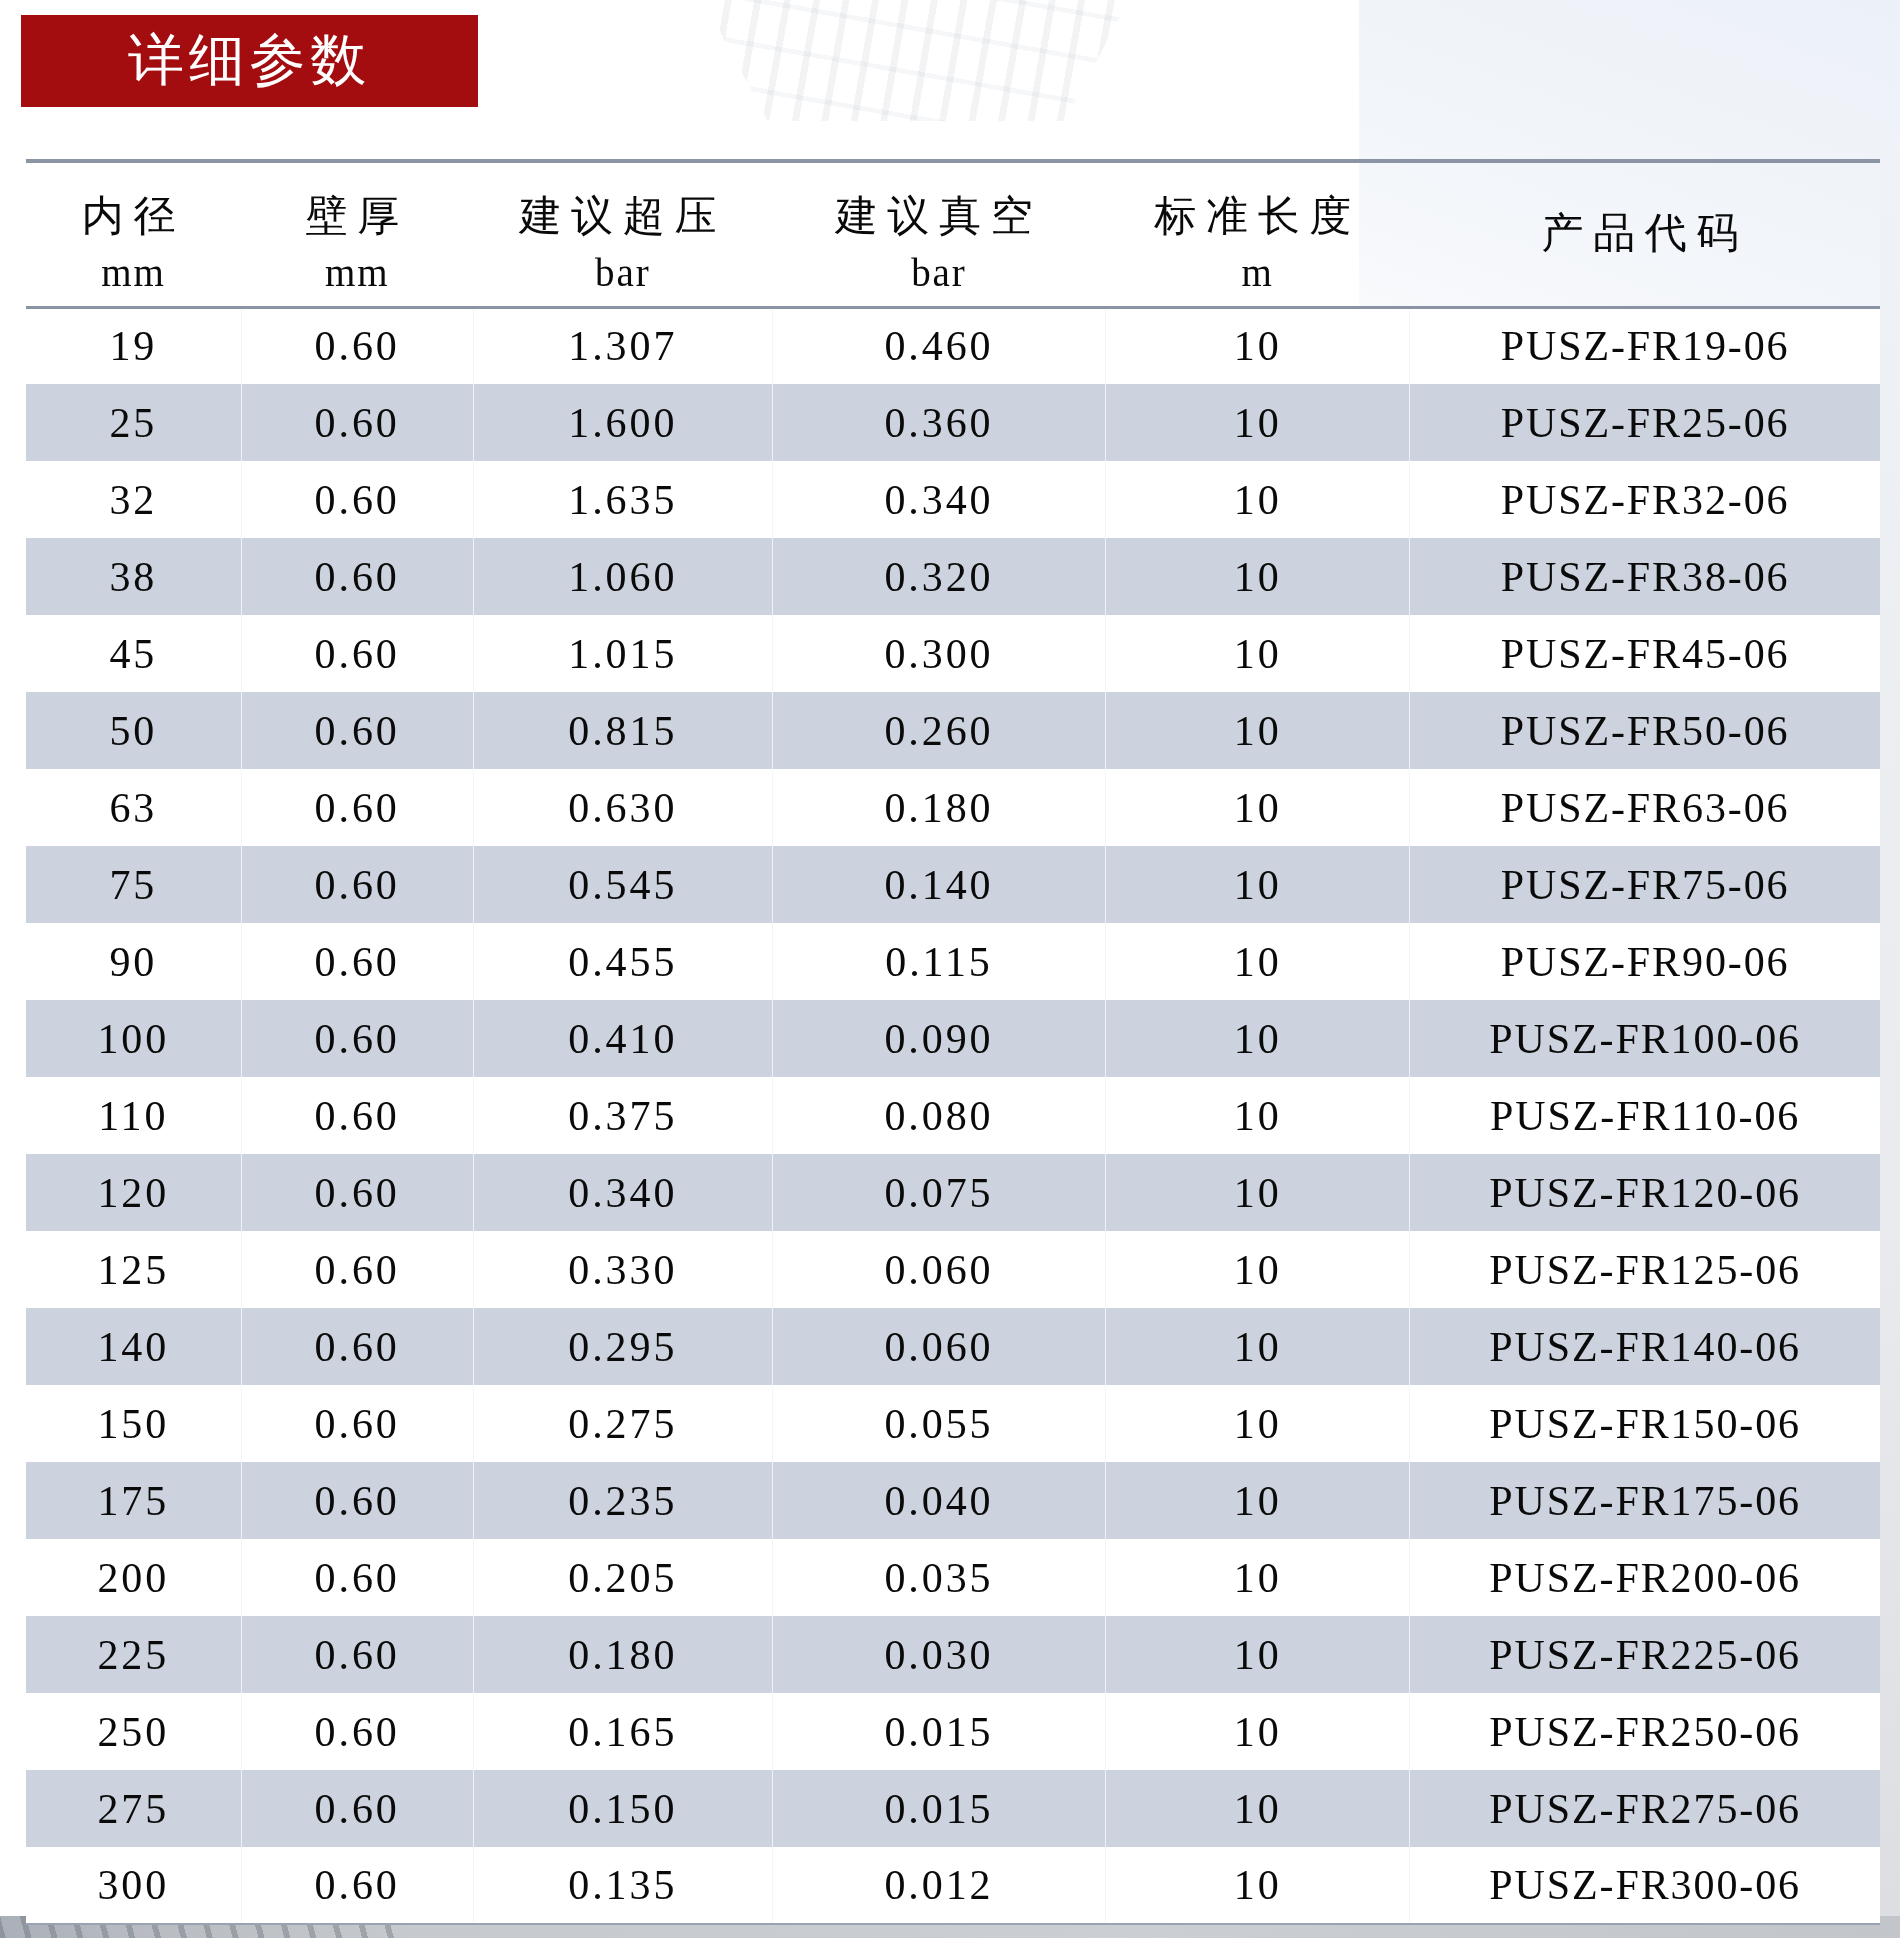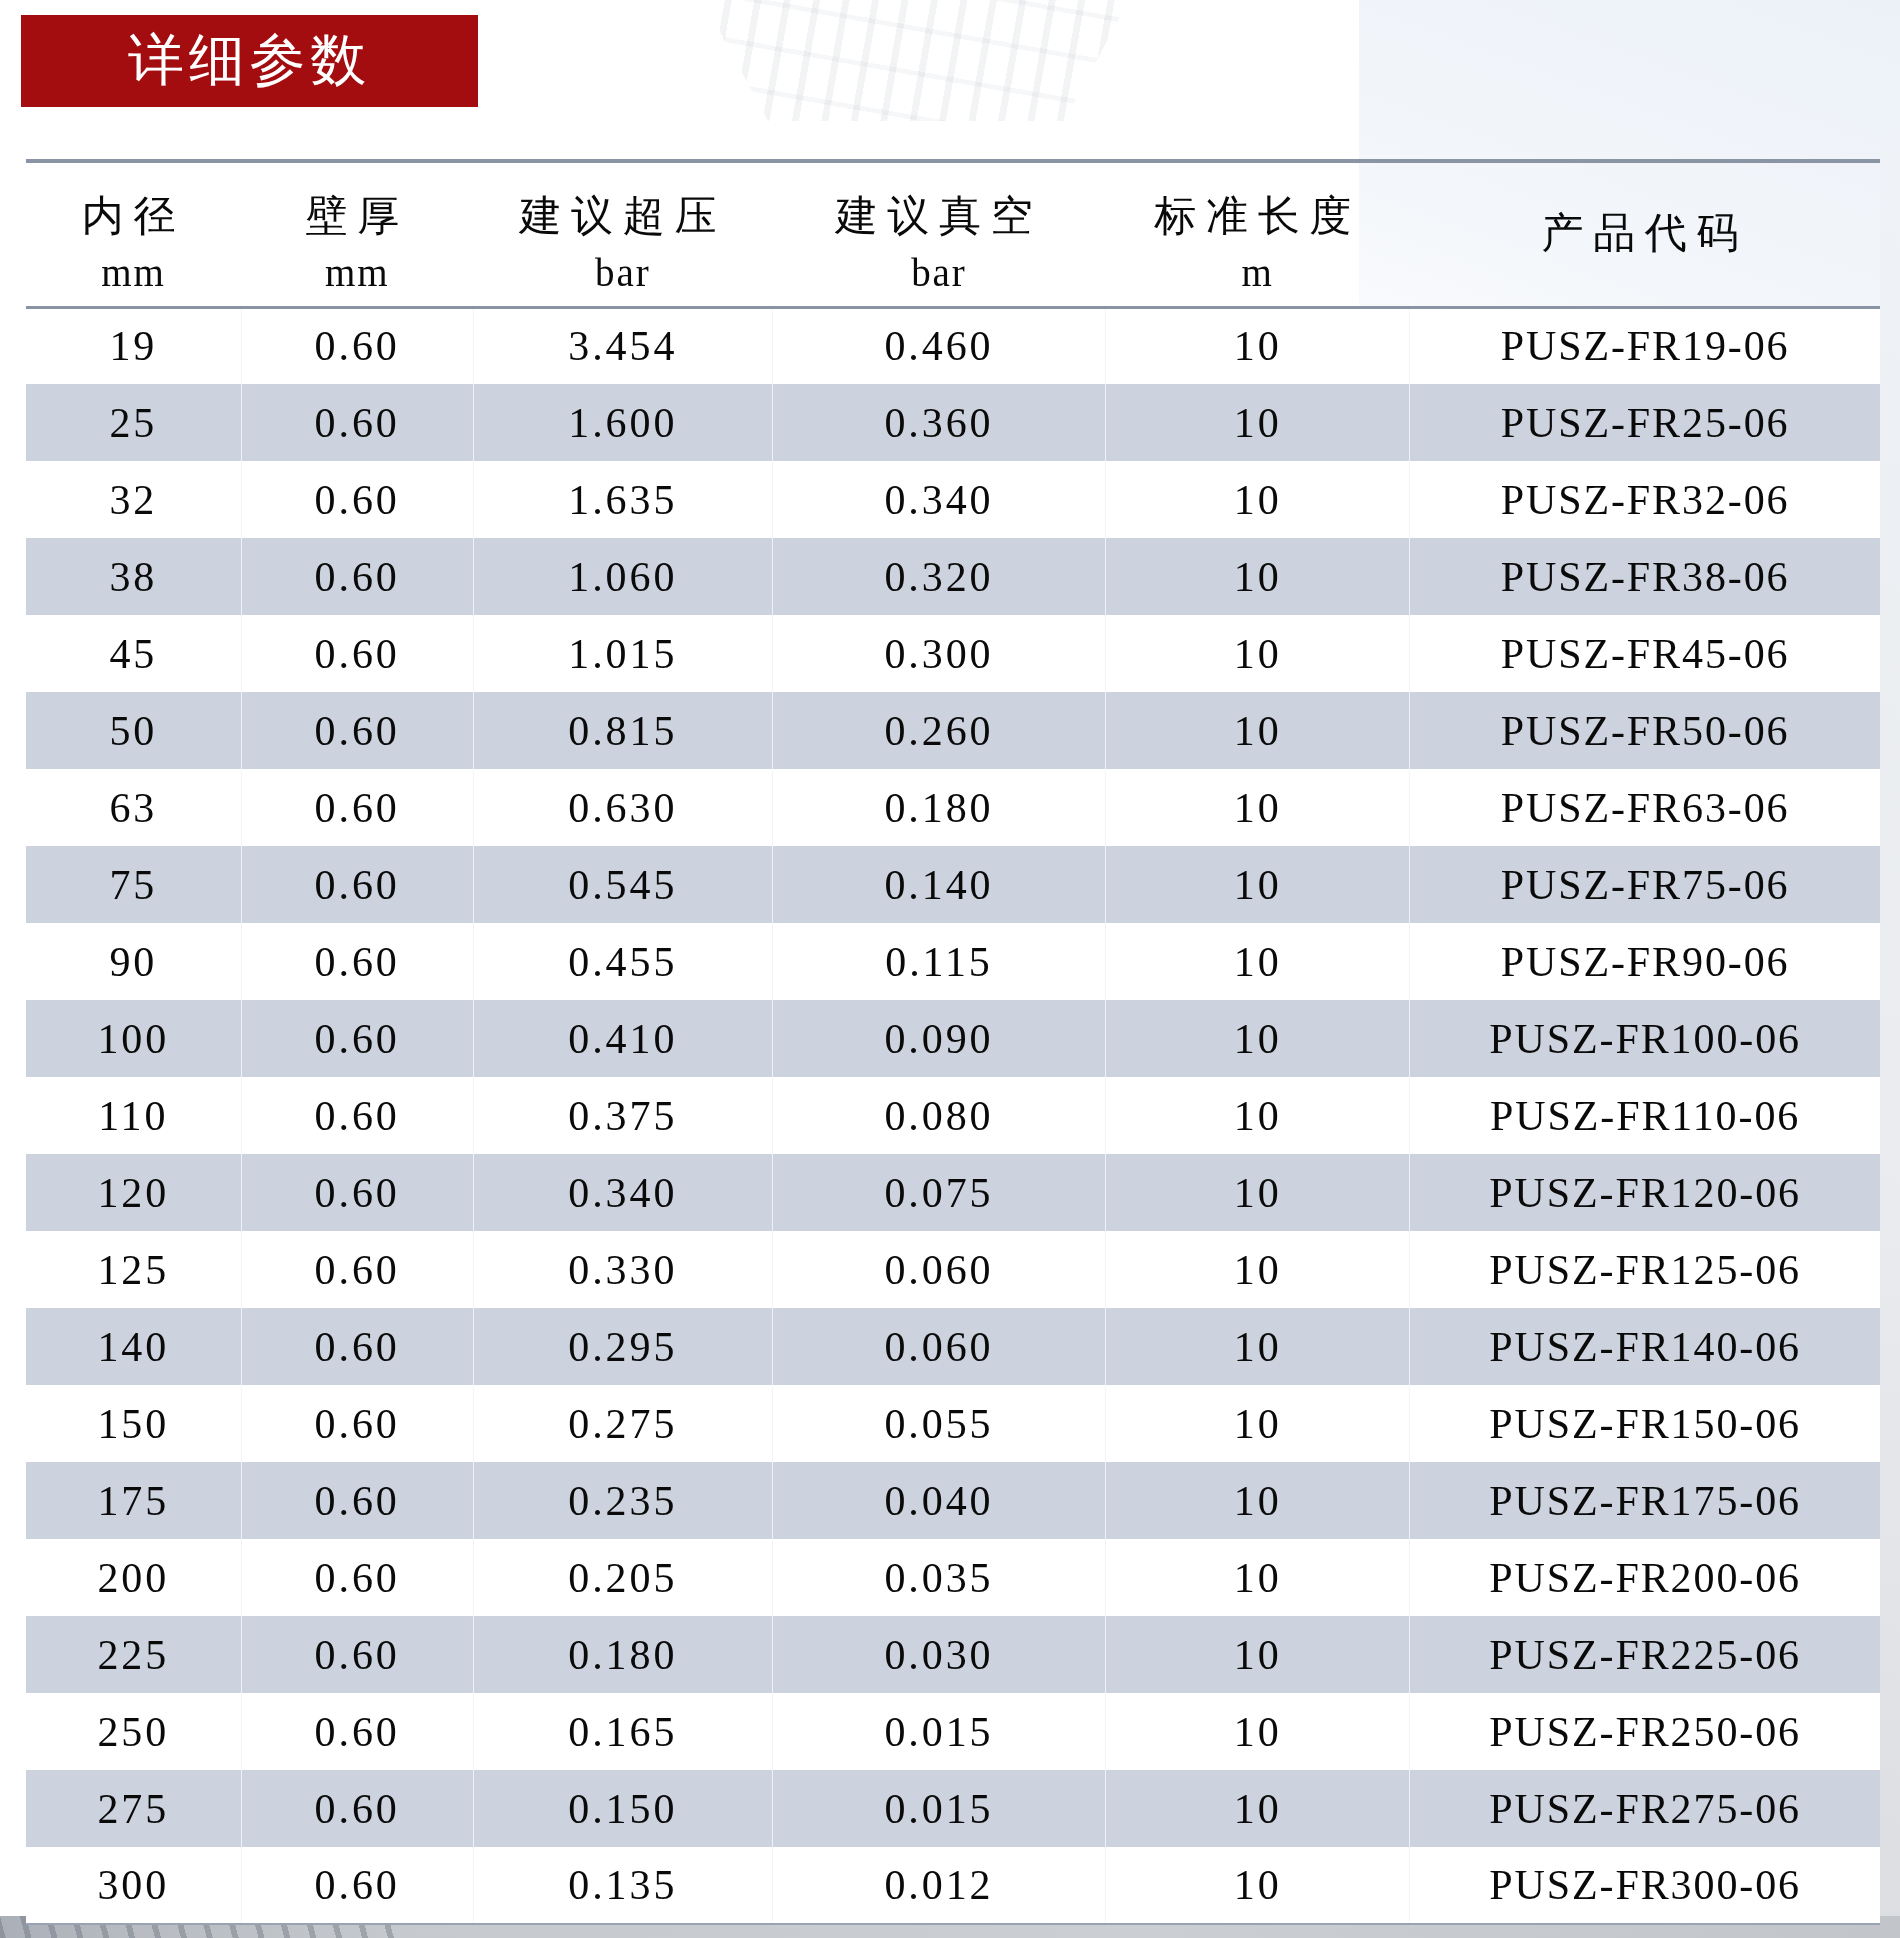--- a/index.html
+++ b/index.html
@@ -113,21 +113,21 @@
         <th class="unit">mm</th>
         <th class="unit">bar</th>
         <th class="unit">bar</th>
         <th class="unit">m</th>
       </tr>
   </thead>
   <tbody>
       <tr>
         <td class="num">19</td>
         <td class="num">0.60</td>
-        <td class="num">3.454</td>
+        <td class="num">1.307</td>
         <td class="num">0.460</td>
         <td class="num">10</td>
         <td class="code">PUSZ-FR19-06</td>
       </tr>
       <tr class="alt">
         <td class="num">25</td>
         <td class="num">0.60</td>
         <td class="num">1.600</td>
         <td class="num">0.360</td>
         <td class="num">10</td>

